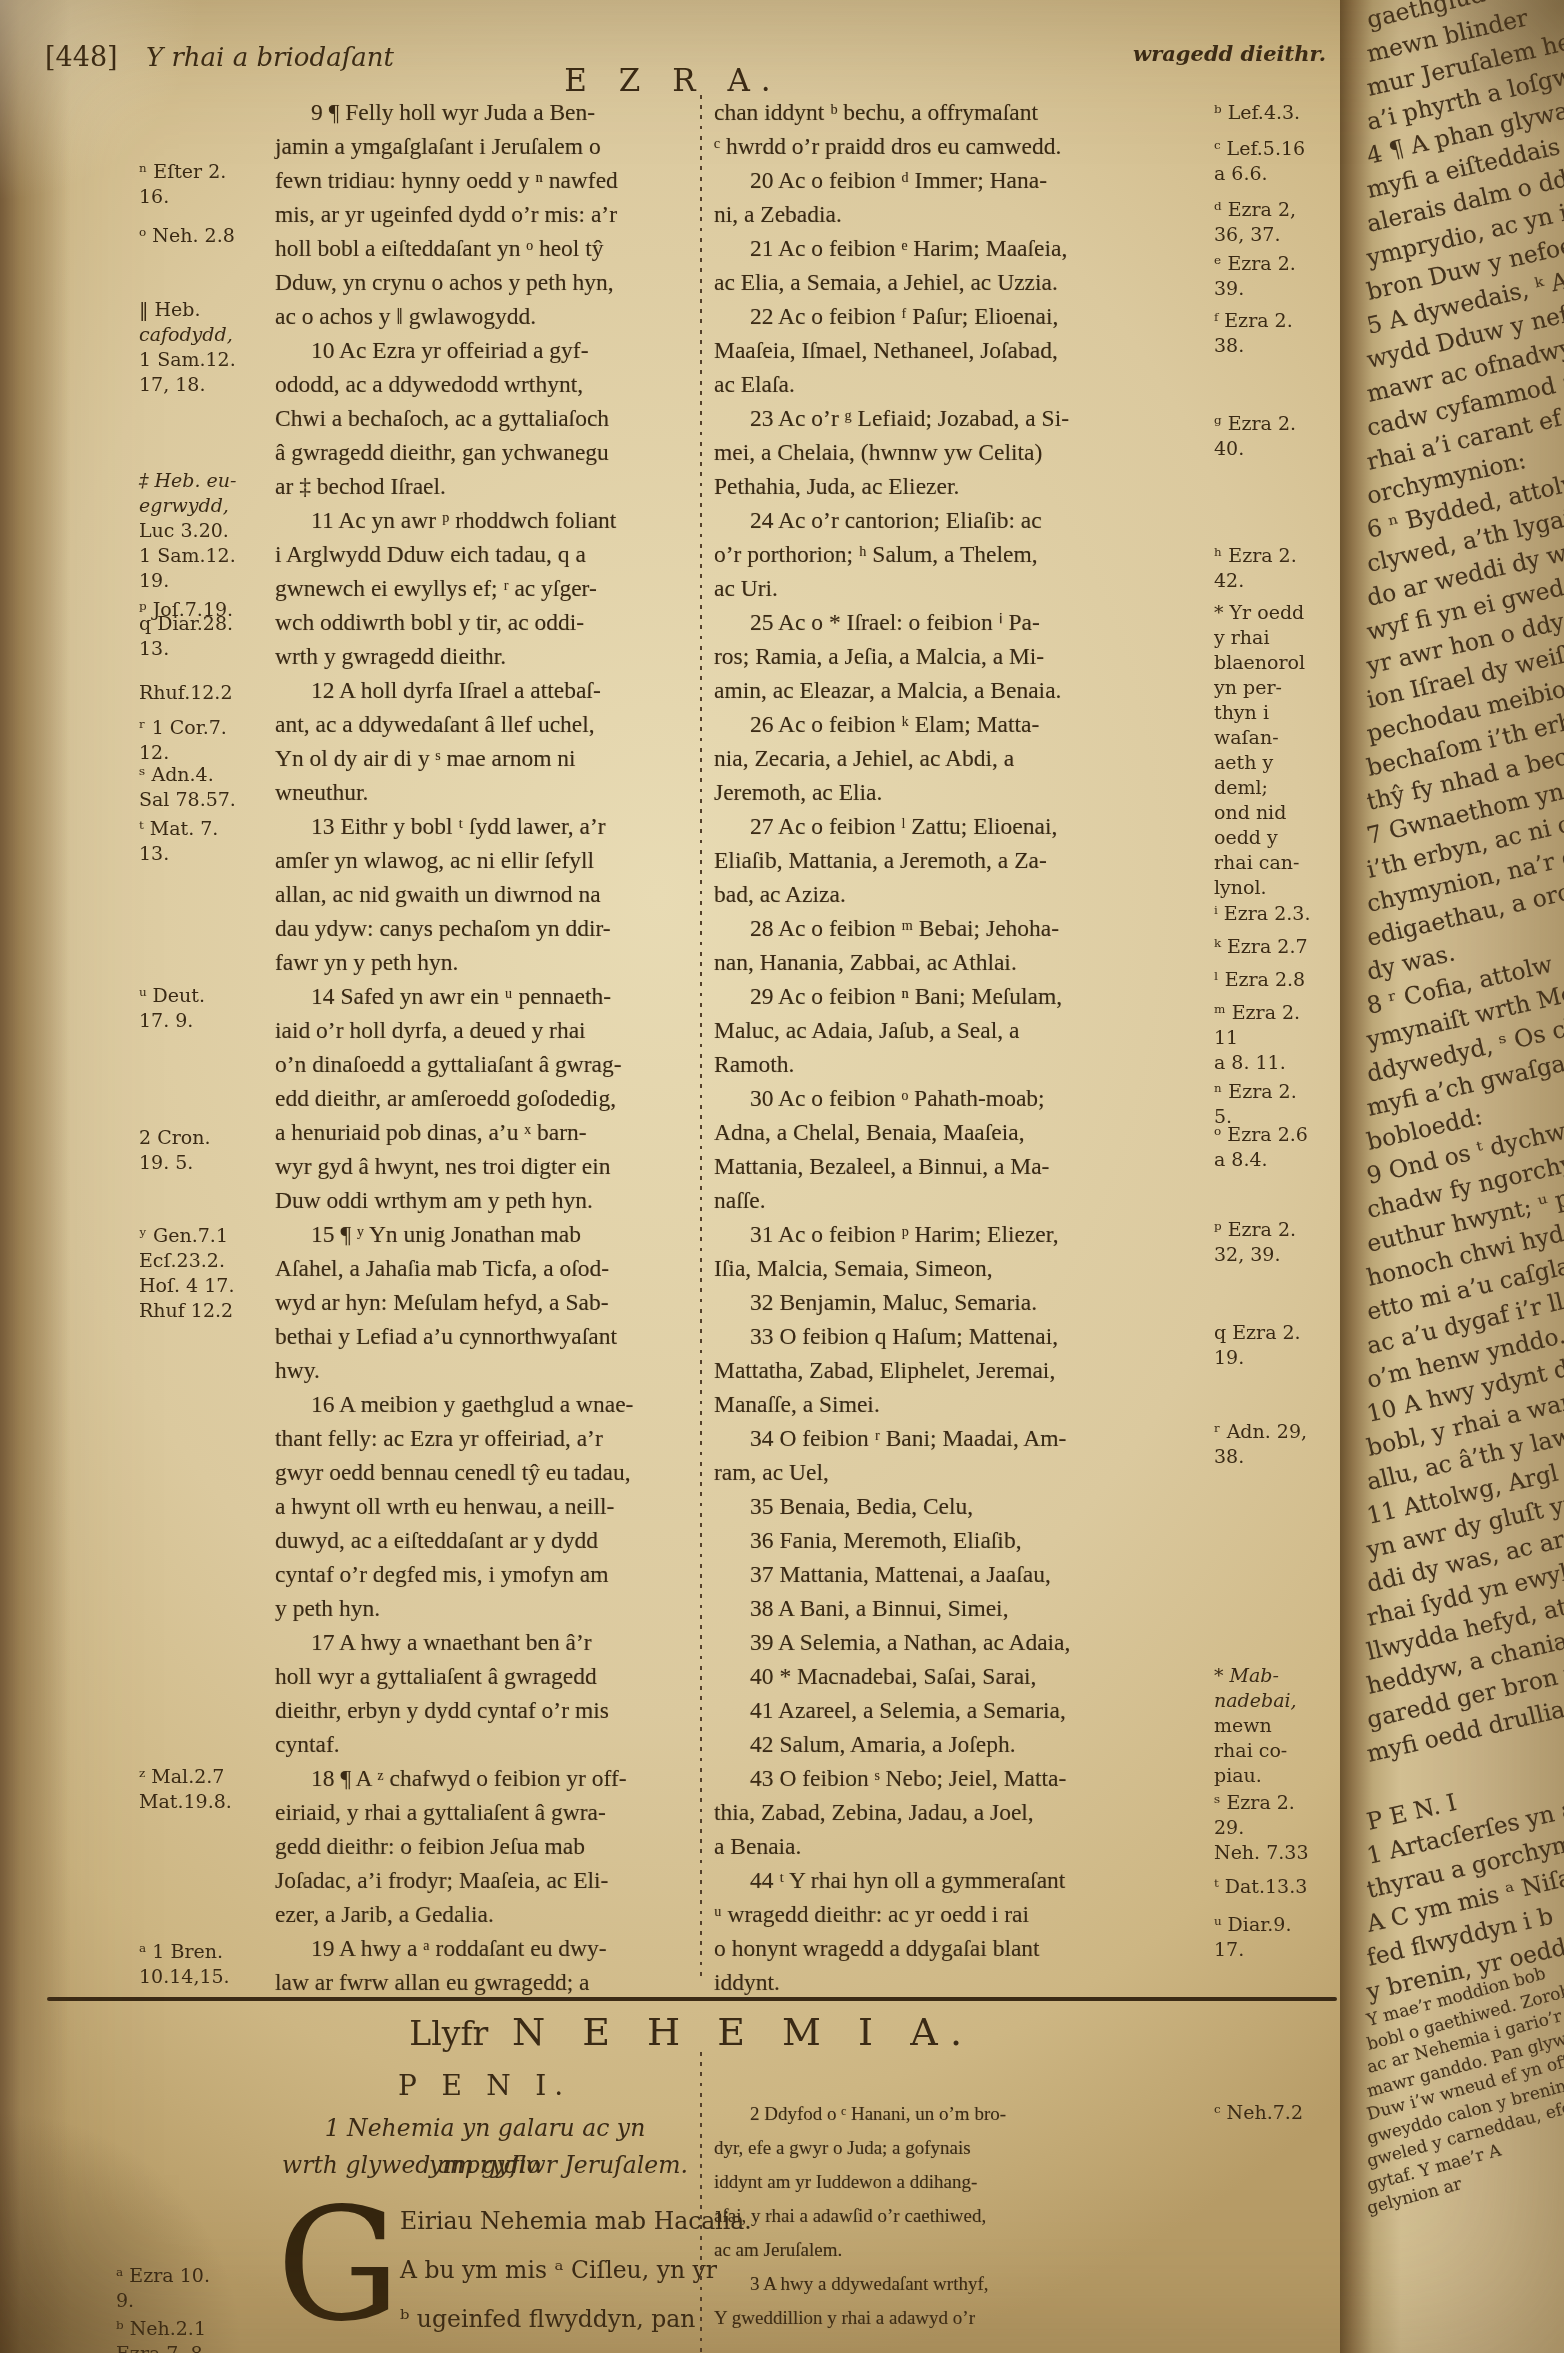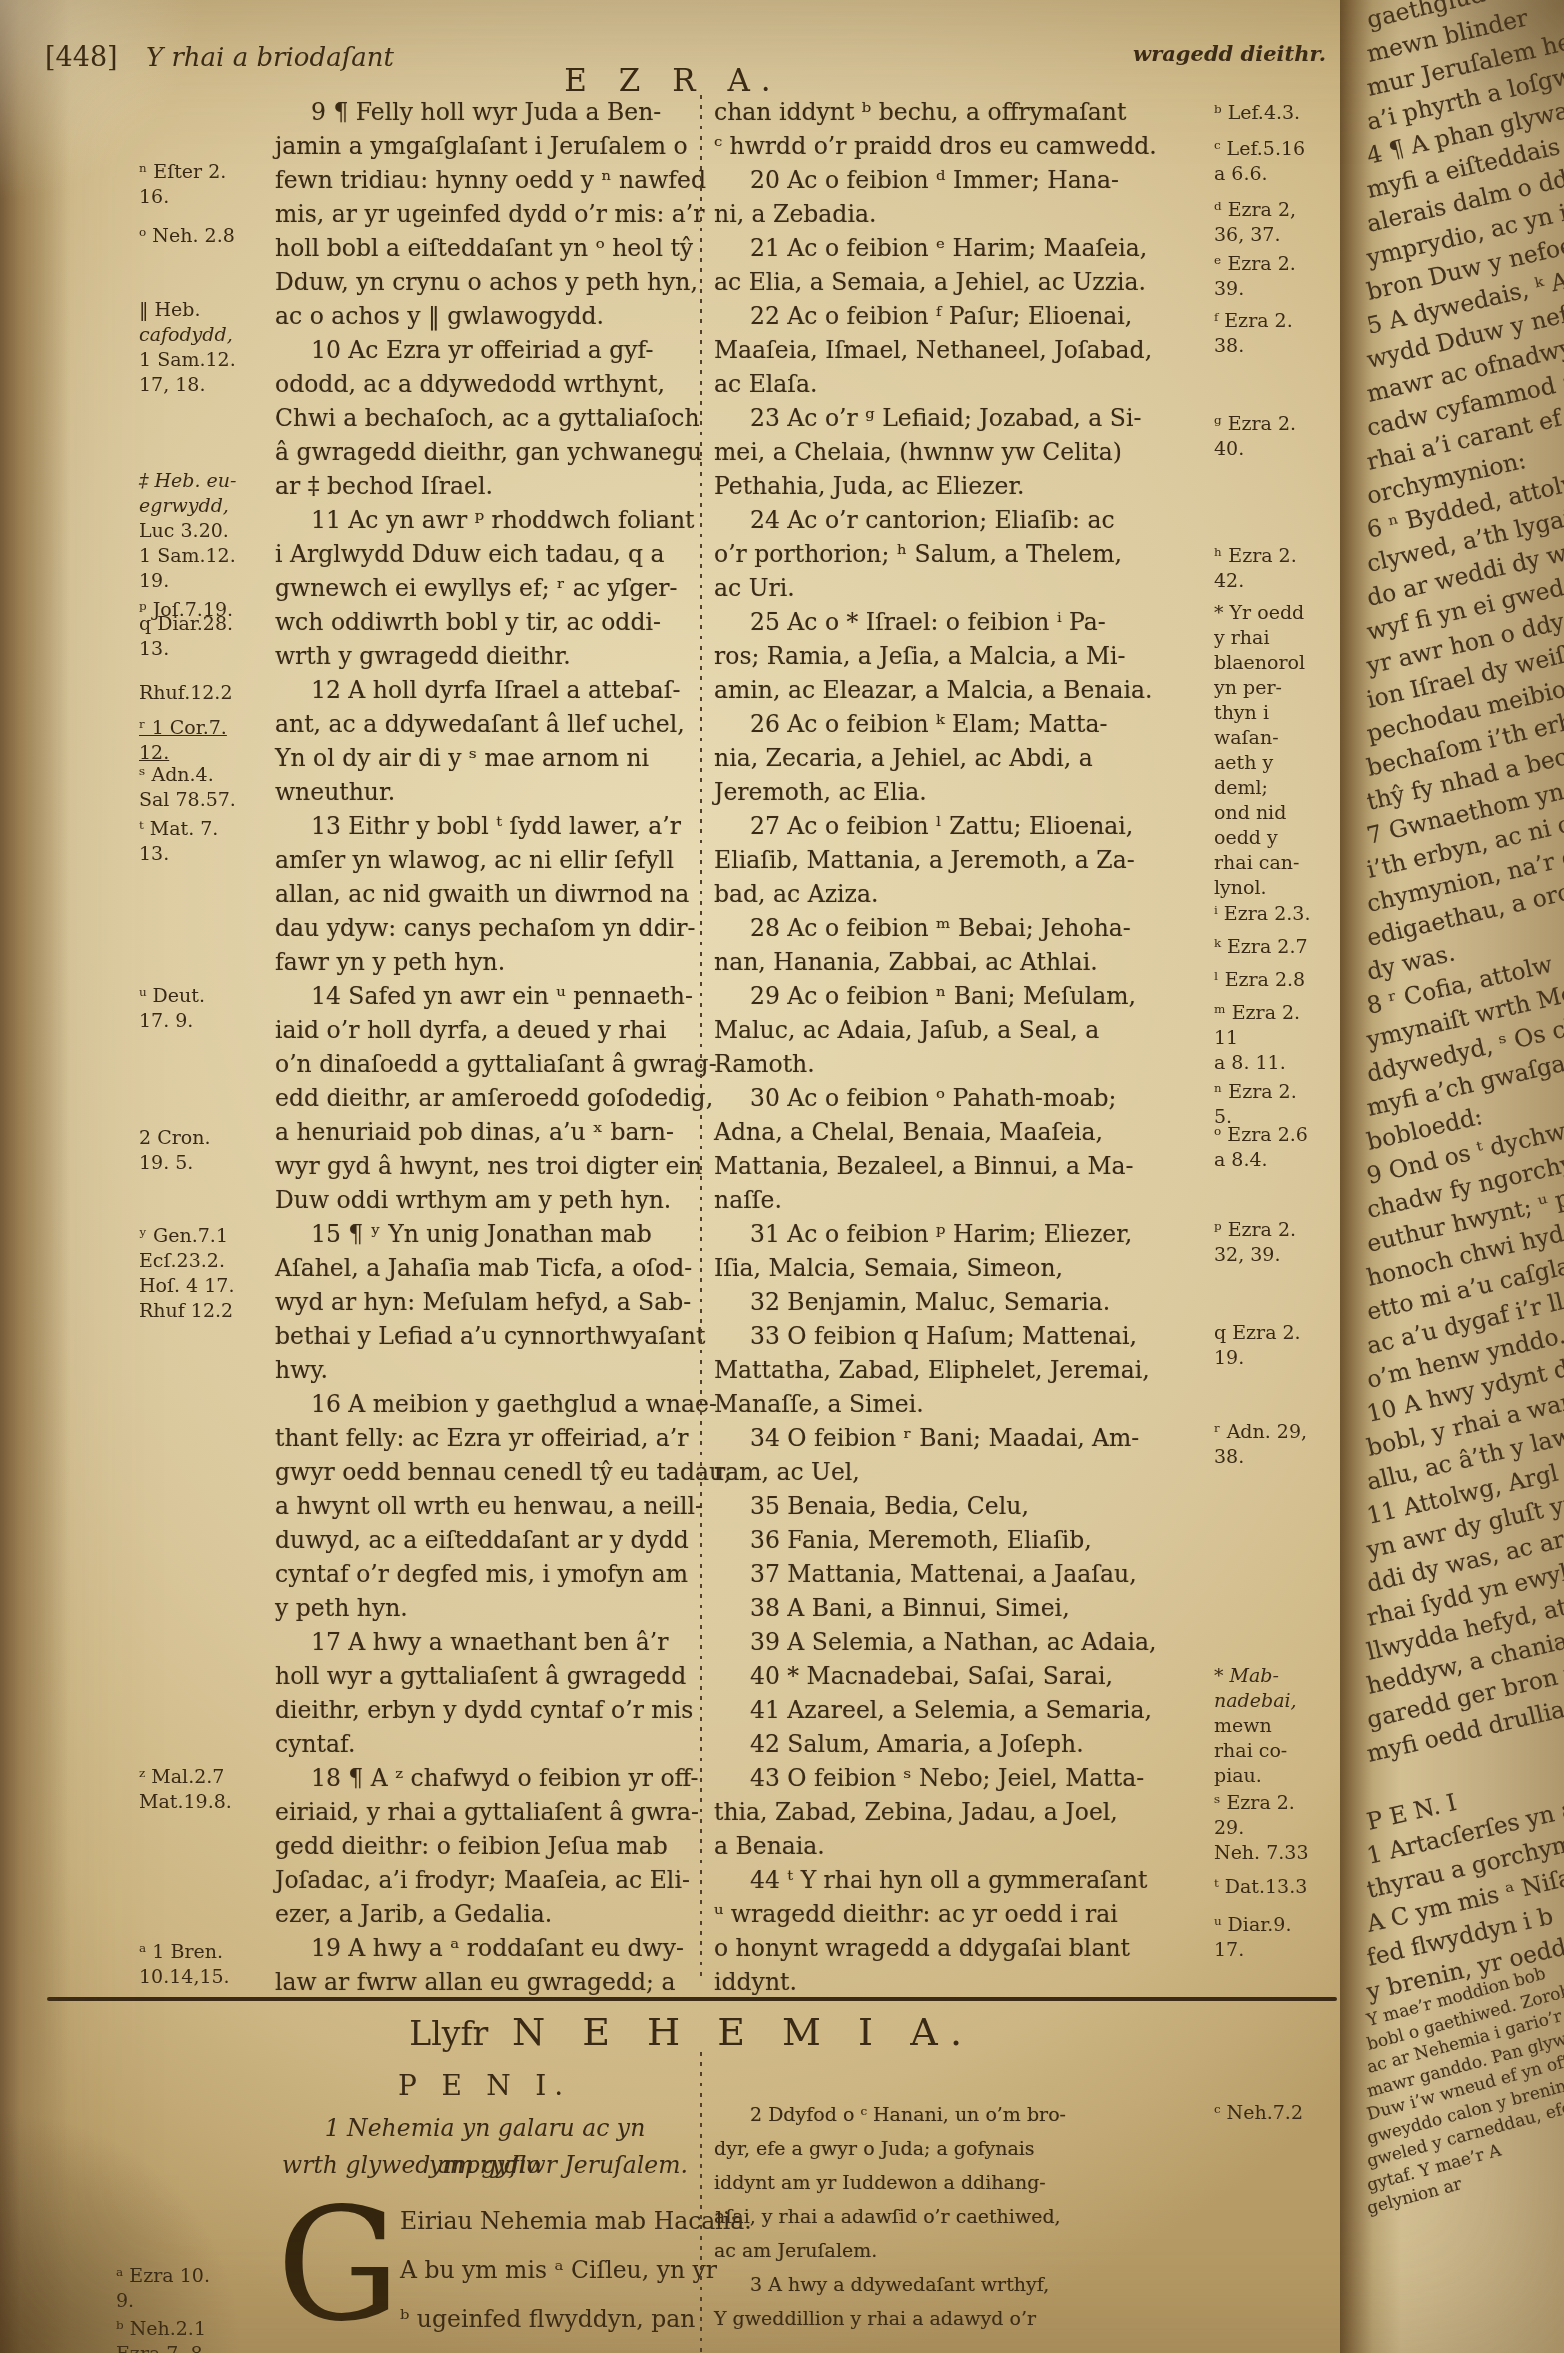--- a/index.html
+++ b/index.html
@@ -15,21 +15,21 @@
   .page::after{content:'';position:absolute;inset:0;box-shadow:inset 0 0 149px rgba(92,66,30,.35);pointer-events:none;}
   .it{font-style:italic;}
   
   .pagehead span{position:absolute;white-space:nowrap;}
   .pageno{left:45px;top:41px;font-size:27px;}
   .runl{left:146px;top:42px;font-size:26px;font-style:italic;}
   .booktitle{left:47px;top:38px;width:1252px;text-align:center;font-size:31px;letter-spacing:11px;margin-top:24px;}
   .runr{right:239px;top:41px;font-size:21px;font-style:italic;font-weight:bold;}
   
   .main{position:absolute;left:0;top:95px;width:1340px;height:1887px;}
-  .tcol{position:absolute;top:0;font-size:23.5px;line-height:34px;white-space:nowrap;text-shadow:0 0 0.8px rgba(59,43,22,.35);}
+  .tcol{position:absolute;top:0;font-size:23.5px;line-height:34px;white-space:nowrap;text-shadow:0 0 0.8px rgba(59,43,22,.35);font-family:Liberation Serif, serif;}
   .lt{left:275px;width:419px;}
   .rt{left:714px;width:495px;}
   .ln{height:34px;overflow:visible;}
   .ln.indent{padding-left:36px;}
   .mcol{position:absolute;top:0;font-size:19px;line-height:25px;height:100%;}
   .lm{left:139px;width:131px;}
   .rm{left:1214px;width:124px;}
   .note{position:absolute;left:0;width:100%;}
   .nln{height:25px;white-space:nowrap;}
   .divider{position:absolute;width:2.3px;background:repeating-linear-gradient(180deg,#54402a 0 3.9px,rgba(0,0,0,0) 3.9px 10.2px);}
@@ -99,21 +99,21 @@
         <div class="note" style="top: 502px;">
           <div class="nln">ᵖ Joſ.7.19.</div>
         </div>
         <div class="note" style="top: 516px;">
           <div class="nln">q Diar.28.</div>
           <div class="nln">13.</div>
         </div>
         <div class="note" style="top: 585px;">
           <div class="nln">Rhuf.12.2</div>
         </div>
-        <div class="note" style="top: 620px; text-decoration: underline;">
+        <div class="note" style="top: 620px;">
           <div class="nln">ʳ 1 Cor.7.</div>
           <div class="nln">12.</div>
         </div>
         <div class="note" style="top: 667px;">
           <div class="nln">ˢ Adn.4.</div>
           <div class="nln">Sal 78.57.</div>
         </div>
         <div class="note" style="top: 721px;">
           <div class="nln">ᵗ Mat. 7.</div>
           <div class="nln">13.</div>

